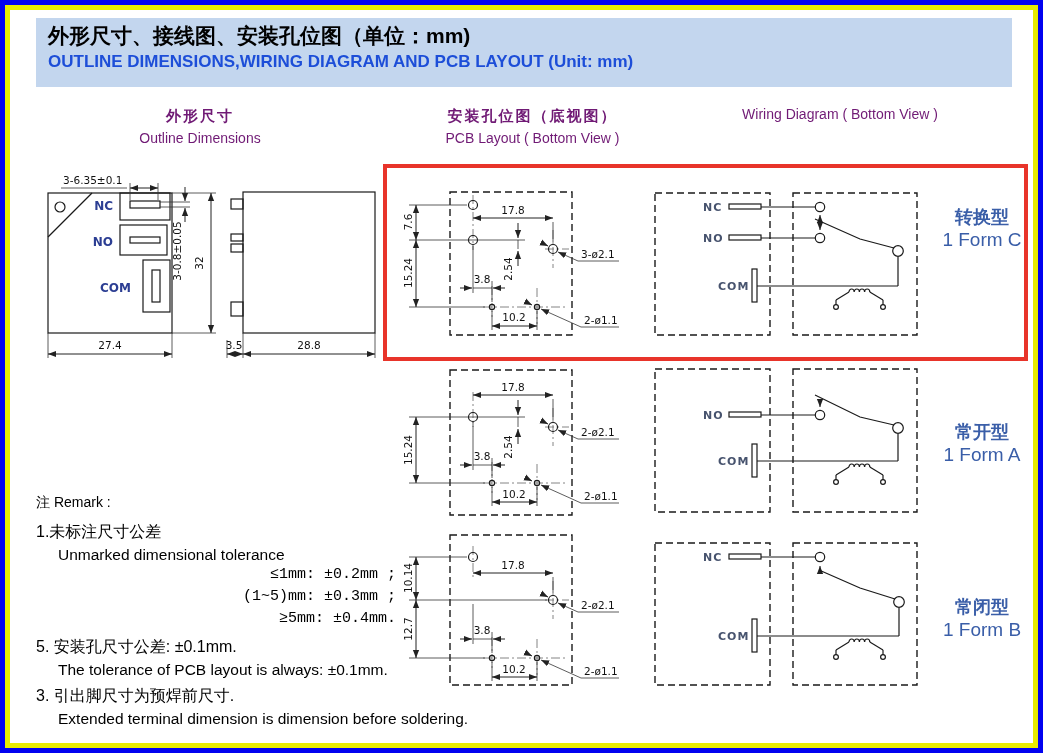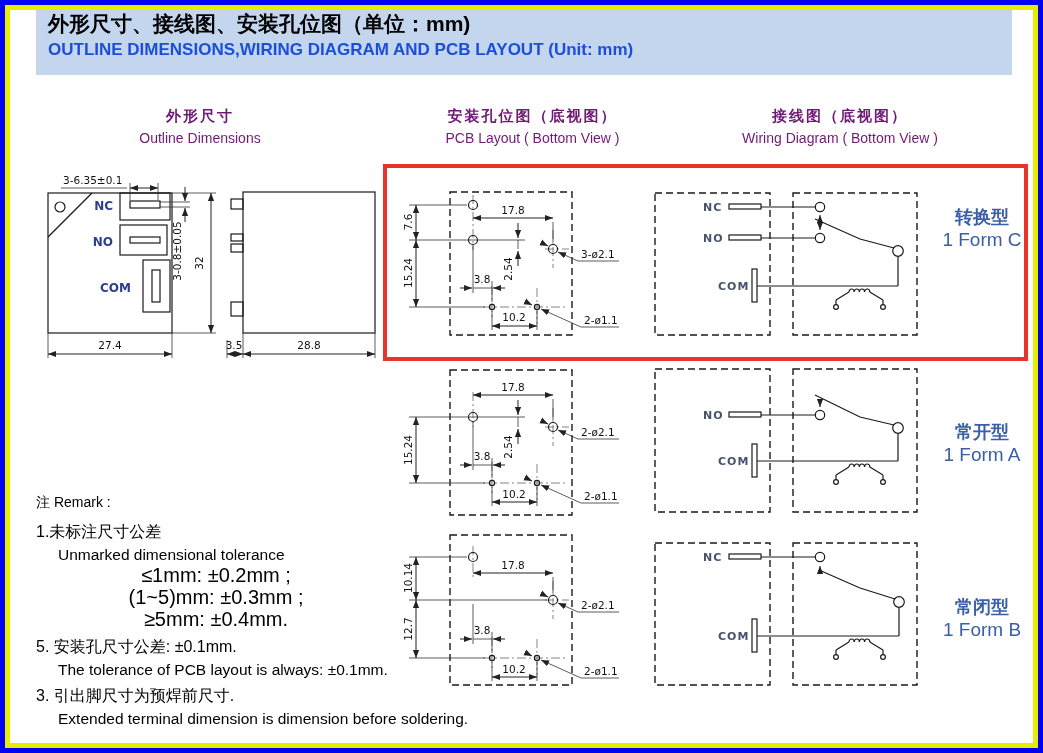--- a/index.html
+++ b/index.html
@@ -1,20 +1,20 @@
 <!DOCTYPE html>
 <html style="--accent_red: #e8342a; --header_bg: #c3d6ee; --border_blue: #0202f0; --border_yellow: #e8ec00; --label_blue: #3a5ea8;"><head>
 <meta charset="utf-8">
 <style>
   html,body{margin:0;padding:0;background:#fff;}
   .page{position:relative;width:1043px;height:753px;background:#fff;overflow:hidden;
         font-family:"Liberation Sans","DejaVu Sans",sans-serif;}
   .border-blue{position:absolute;inset:0;border:5px solid var(--border_blue,#0202f0);pointer-events:none;z-index:50;}
   .border-yellow{position:absolute;inset:5px;border:5px solid var(--border_yellow,#e8ec00);pointer-events:none;z-index:49;}
-  .header{position:absolute;left:36px;top:6px;width:976px;height:69px;background:var(--header_bg,#c3d6ee);
+  .header{position:absolute;left:36px;top:18px;width:976px;height:69px;background:var(--header_bg,#c3d6ee);
           padding:4px 0 0 12px;box-sizing:border-box;}
   .header .zh{font-size:21px;font-weight:bold;color:#000;line-height:28px;}
   .header .en{font-size:17px;font-weight:bold;color:#1d4ed8;line-height:24px;}
   .colhead{position:absolute;text-align:center;color:#701a75;}
   .colhead .zh{font-size:15px;font-weight:600;letter-spacing:2px;line-height:24px;}
   .colhead .en{font-size:14px;line-height:20px;}
   .redbox{position:absolute;left:383px;top:164px;width:637px;height:189px;
           border:4px solid var(--accent_red,#e8342a);z-index:40;pointer-events:none;}
   svg{position:absolute;overflow:visible;}
   svg text{font-size:10.5px;fill:#111;font-family:"DejaVu Sans",sans-serif;}
@@ -25,42 +25,41 @@
   .dd{stroke:#666;stroke-width:0.8;stroke-dasharray:9 3 2 3;fill:none;}
   .tlabel{font-weight:bold;fill:#2c3e93;font-size:12px;}
   .wlabel{font-weight:bold;fill:#47536e;font-size:11px;letter-spacing:1px;}
   .form-label{position:absolute;width:108px;text-align:center;color:var(--label_blue,#3a5ea8);}
   .form-label .zh{font-size:18px;font-weight:bold;line-height:24px;}
   .form-label .en{font-size:19px;line-height:22px;}
   .remark{position:absolute;left:36px;top:494px;width:500px;color:#000;}
   .r-title{font-size:14px;margin-bottom:10px;}
   .r-zh{font-size:16px;margin:7px 0 3px 0;}
   .r-en{font-size:15.5px;margin-left:22px;}
-  .r-tol{font-size:20px;width:360px;text-align:center;line-height:22px;}
+  .r-tol{font-size:15px;width:360px;text-align:right;line-height:22px;font-family:Liberation Mono, monospace;}
 </style>
 </head>
 <body>
 
 <div class="page">
 
   <div class="header">
     <div class="zh">外形尺寸、接线图、安装孔位图（单位：mm)</div>
     <div class="en">OUTLINE DIMENSIONS,WIRING DIAGRAM AND PCB LAYOUT (Unit: mm)</div>
   </div>
 
   <div class="colhead" style="left:75px;top:104px;width:250px;">
     <div class="zh">外形尺寸</div>
     <div class="en">Outline Dimensions</div>
   </div>
   <div class="colhead" style="left:405px;top:104px;width:255px;">
     <div class="zh">安装孔位图（底视图）</div>
     <div class="en">PCB Layout ( Bottom View )</div>
   </div>
   <div class="colhead" style="left:700px;top:104px;width:280px;">
-    <div class="zh">接线图（底视图）</div>
     <div class="en">Wiring Diagram ( Bottom View )</div>
   </div>
 
   <div class="redbox"></div>
 
   <svg style="left:35px;top:158px;" width="365" height="212" viewBox="0 0 365 212">
     <defs>
       <marker id="arr" viewBox="0 0 10 10" refX="9" refY="5" markerWidth="9" markerHeight="9" orient="auto-start-reverse" markerUnits="userSpaceOnUse">
         <path d="M0,1.5 L9,5 L0,8.5 Z" fill="#222"></path>
       </marker>

